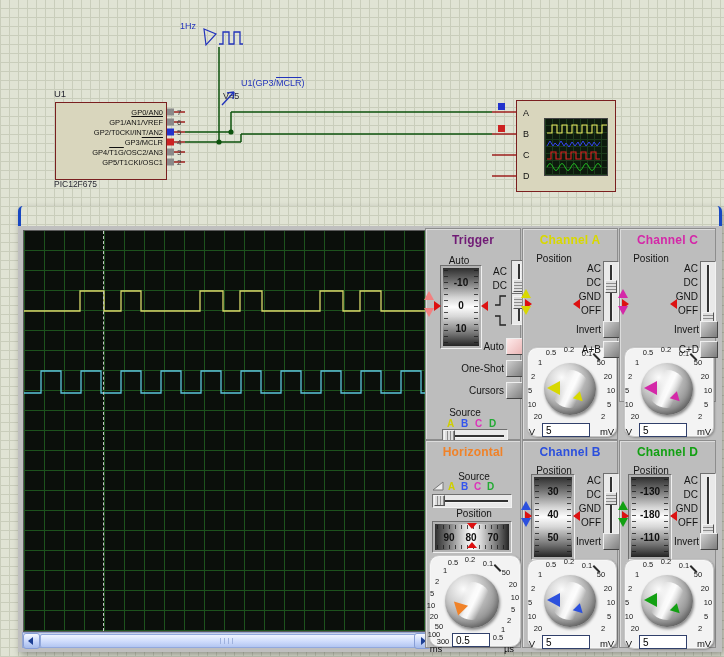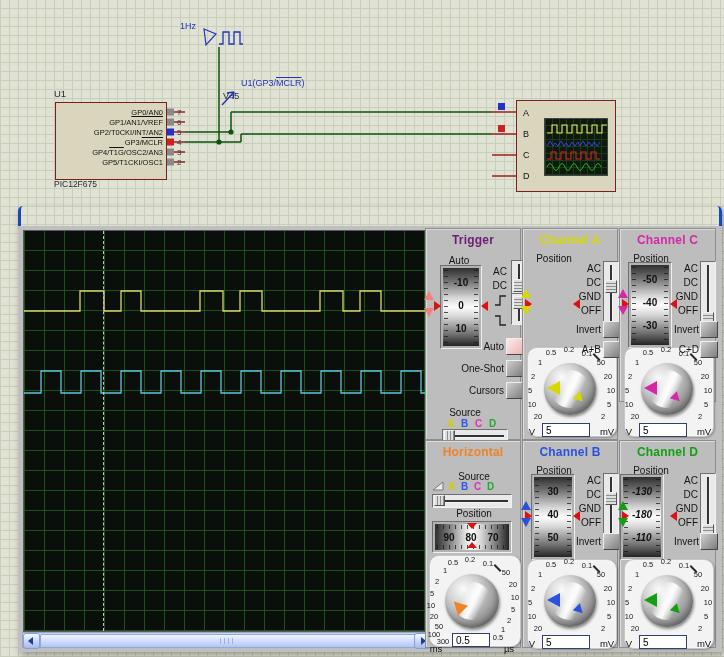--- a/index.html
+++ b/index.html
@@ -419,26 +419,20 @@
         <span class="kl" style="left: 88px; top: 161px;">10</span>
         <span class="kl" style="left: 86px; top: 175px;">5</span>
         <span class="kl" style="left: 80px; top: 187px;">2</span>
         <span class="ku" style="left: 9px; top: 202px;">V</span>
         <span class="ku" style="left: 84px; top: 202px;">mV</span>
         <div class="notch" style="left: 69px; top: 127px;"></div>
       </div>
       <div class="cell c-chc">
         <div class="ctitle" style="color: rgb(212, 40, 168);">Channel C</div>
         <div class="slabel pos" style="left:0;width:62px;text-align:center;top:24px;">Position</div>
-        <div class="dialv dial" style="left:8px;top:33px;width:42px;height:84px;">
-          <div class="strip"></div>
-          <span class="dn" style="top: 16px;">-50</span>
-          <span class="dn" style="top: 39px;">-40</span>
-          <span class="dn" style="top: 62px;">-30</span>
-        </div>
         <div class="rptr pl" style="left:2px;top:70px;"></div>
         <div class="rptr pr" style="left:50px;top:70px;"></div>
         <svg class="dblarrow arrows" style="left:-2px;top:60px;" width="10" height="26">
           <polygon class="a1" points="5,0 0,9 10,9" fill="#d428a8"></polygon>
           <polygon class="a2" points="0,17 10,17 5,26" fill="#d428a8"></polygon>
         </svg>
         <div class="coup" style="position:absolute;left:50px;top:34px;width:28px;height:58px;">
           <span style="top: 0px;">AC</span>
           <span style="top: 14px;">DC</span>
           <span style="top: 28px;">GND</span>
@@ -472,21 +466,21 @@
         <span class="kl" style="left: 88px; top: 161px;">10</span>
         <span class="kl" style="left: 86px; top: 175px;">5</span>
         <span class="kl" style="left: 80px; top: 187px;">2</span>
         <span class="ku" style="left: 9px; top: 202px;">V</span>
         <span class="ku" style="left: 84px; top: 202px;">mV</span>
         <div class="notch" style="left: 69px; top: 127px;"></div>
       </div>
       <div class="cell c-chd">
         <div class="ctitle" style="color: rgb(18, 160, 18);">Channel D</div>
         <div class="slabel pos" style="left:0;width:62px;text-align:center;top:24px;">Position</div>
-        <div class="dialv dial" style="left:0;top:33px;width:42px;height:84px;font-style:italic;">
+        <div class="dialv dial" style="left:8px;top:33px;width:42px;height:84px;">
           <div class="strip"></div>
           <span class="dn" style="top: 16px;">-130</span>
           <span class="dn" style="top: 39px;">-180</span>
           <span class="dn" style="top: 62px;">-110</span>
         </div>
         <div class="rptr pl" style="left:2px;top:70px;"></div>
         <div class="rptr pr" style="left:50px;top:70px;"></div>
         <svg class="dblarrow arrows" style="left:-2px;top:60px;" width="10" height="26">
           <polygon class="a1" points="5,0 0,9 10,9" fill="#12a012"></polygon>
           <polygon class="a2" points="0,17 10,17 5,26" fill="#12a012"></polygon>

